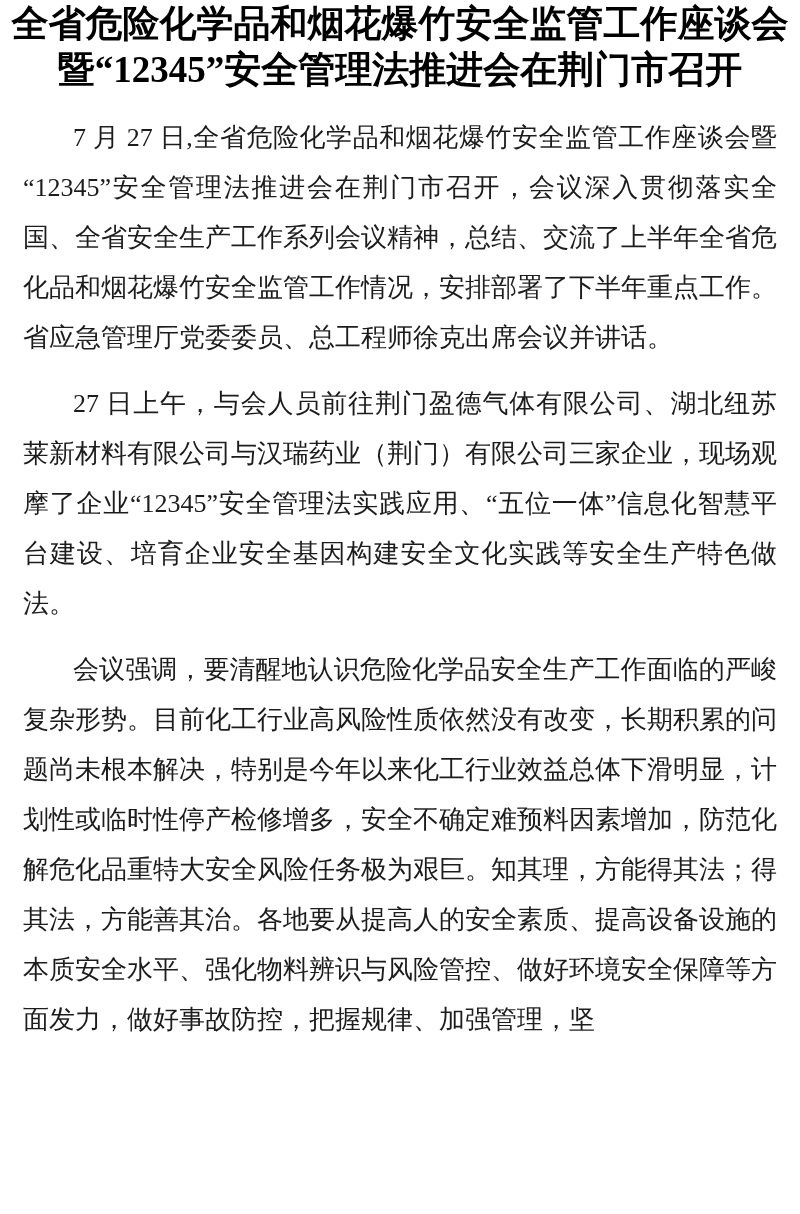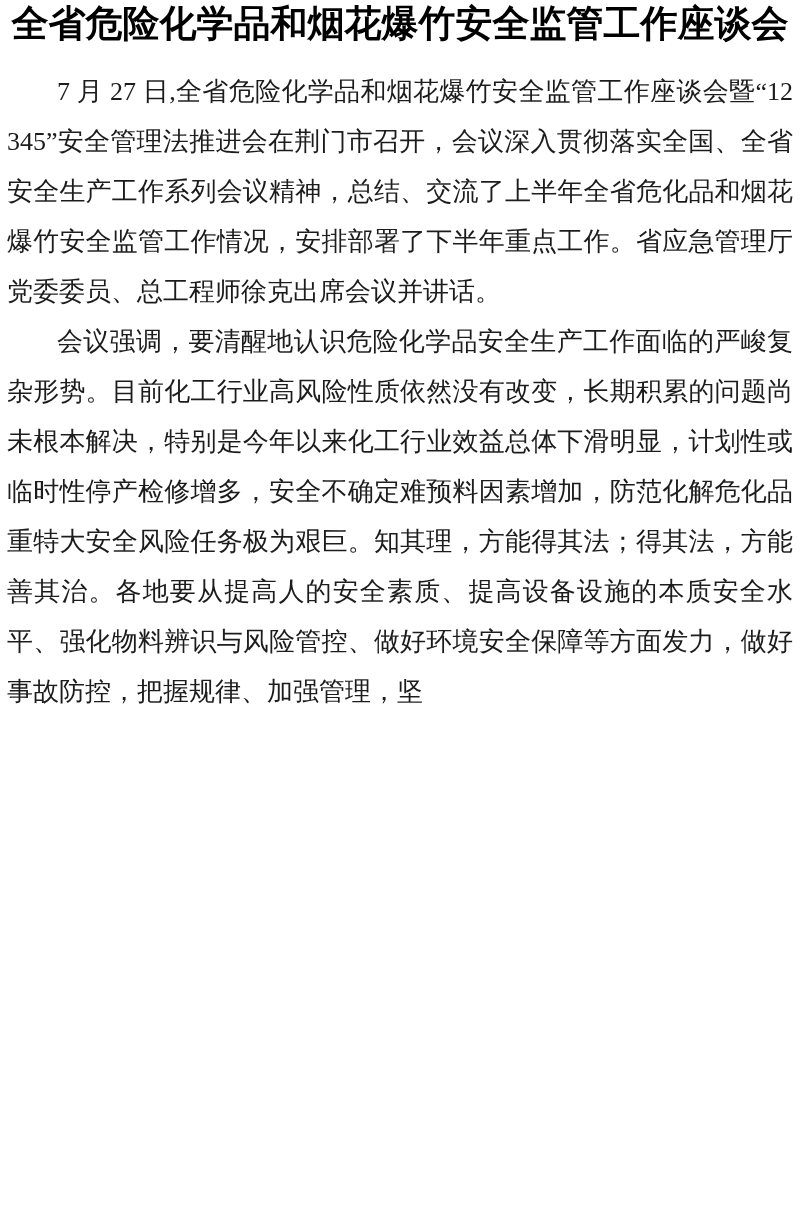--- a/index.html
+++ b/index.html
@@ -29,31 +29,33 @@
     padding: 0 7px;
     font-size: 26px;
     line-height: 50px;
     color: #1c1c1c;
     text-align: justify;
     text-justify: inter-character;
     word-break: break-all;
   }
   .body p {
     text-indent: 50px;
-    margin: 0;
+    margin: 16px;
     font-weight: 400;
   }
 </style>
 </head>
 <body>
 
 <div class="page">
 
   <h1 class="title">
     <span class="title-line">全省危险化学品和烟花爆竹安全监管工作座谈会</span>
+    <span class="title-line">暨“12345”安全管理法推进会在荆门市召开</span>
   </h1>
 
   <div class="body">
     <p>7 月 27 日,全省危险化学品和烟花爆竹安全监管工作座谈会暨“12345”安全管理法推进会在荆门市召开，会议深入贯彻落实全国、全省安全生产工作系列会议精神，总结、交流了上半年全省危化品和烟花爆竹安全监管工作情况，安排部署了下半年重点工作。省应急管理厅党委委员、总工程师徐克出席会议并讲话。</p>
+    <p>27 日上午，与会人员前往荆门盈德气体有限公司、湖北纽苏莱新材料有限公司与汉瑞药业（荆门）有限公司三家企业，现场观摩了企业“12345”安全管理法实践应用、“五位一体”信息化智慧平台建设、培育企业安全基因构建安全文化实践等安全生产特色做法。</p>
     <p>会议强调，要清醒地认识危险化学品安全生产工作面临的严峻复杂形势。目前化工行业高风险性质依然没有改变，长期积累的问题尚未根本解决，特别是今年以来化工行业效益总体下滑明显，计划性或临时性停产检修增多，安全不确定难预料因素增加，防范化解危化品重特大安全风险任务极为艰巨。知其理，方能得其法；得其法，方能善其治。各地要从提高人的安全素质、提高设备设施的本质安全水平、强化物料辨识与风险管控、做好环境安全保障等方面发力，做好事故防控，把握规律、加强管理，坚</p>
   </div>
 
 </div>
 
 </body></html>

